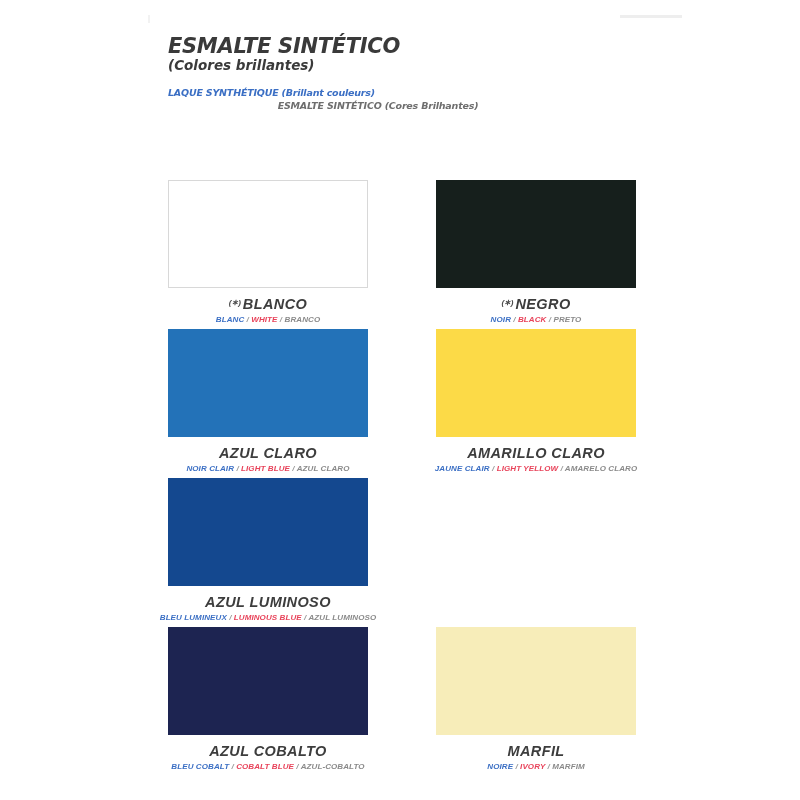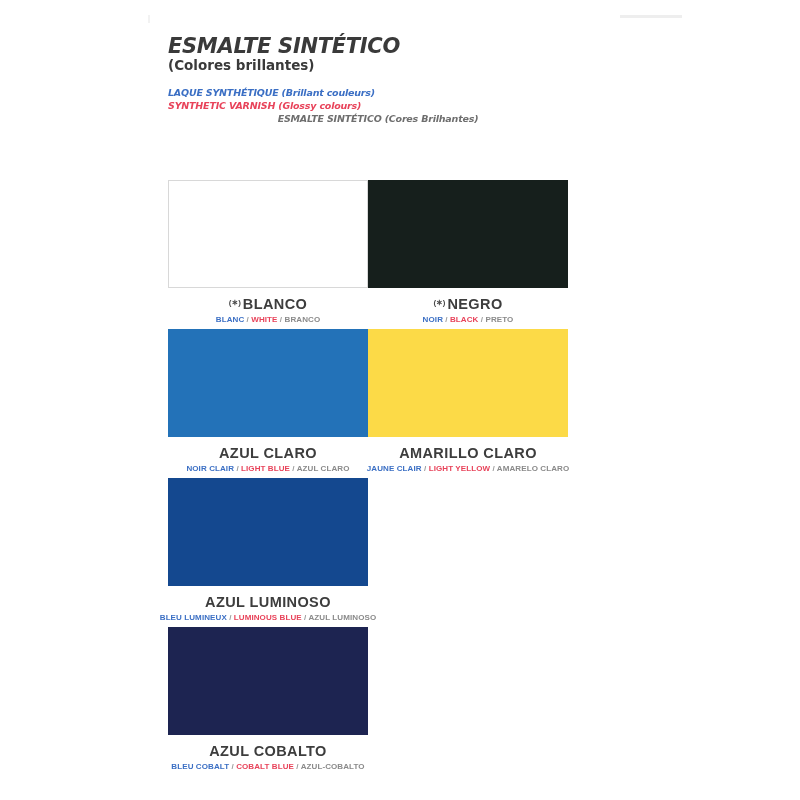--- a/index.html
+++ b/index.html
@@ -55,20 +55,21 @@
     font-style: italic;
     font-weight: bold;
     font-size: 21px;
     letter-spacing: -0.3px;
     color: #3a3a3a;
     line-height: 1.05;
     white-space: nowrap;
   }
   .title-sub {
     font-family: "DejaVu Sans", sans-serif;
+    font-style: italic;
     font-weight: bold;
     font-size: 13.5px;
     color: #3a3a3a;
     line-height: 1.15;
     margin-top: 1px;
     white-space: nowrap;
   }
   .title-langs {
     margin-top: 12px;
   }
@@ -87,20 +88,22 @@
 
   
   .grid {
     position: absolute;
     left: 168px;
     top: 165px;
     width: 440px;
   }
   .grid-row {
     display: flex;
+    gap: 68px;
+    font-style: italic;
   }
   .cell {
     width: 200px;
     display: flex;
     flex-direction: column;
     align-items: center;
   }
   .swatch {
     width: 200px;
     height: 108px;
@@ -159,21 +162,20 @@
 <div class="sheet">
 
   <div class="edge-rule-top-right"></div>
   <div class="edge-rule-left"></div>
 
   <div class="header">
     <div class="title-main">ESMALTE SINTÉTICO</div>
     <div class="title-sub">(Colores brillantes)</div>
     <div class="title-langs">
       <div class="lang-line lang-fr">LAQUE SYNTHÉTIQUE (Brillant couleurs)</div>
-      <div class="lang-line lang-en">SYNTHETIC VARNISH (Glossy colours)</div>
       <div class="lang-line lang-pt">ESMALTE SINTÉTICO (Cores Brilhantes)</div>
     </div>
   </div>
 
   <div class="grid">
 
     <div class="grid-row">
 
       <div class="cell">
         <div class="swatch bordered" style="background: rgb(255, 255, 255);"></div>
@@ -238,19 +240,28 @@
       <div class="cell">
         <div class="swatch" style="background:#1d2451"></div>
         <div class="cell-name">
           <span>AZUL COBALTO</span>
         </div>
         <div class="cell-langs">
           <span class="fr">BLEU COBALT</span><span class="sep"> / </span><span class="en">COBALT BLUE</span><span class="sep"> / </span><span class="pt">AZUL-COBALTO</span>
         </div>
       </div>
 
+      <div class="cell">
+        <div class="swatch" style="background:#f7edb9"></div>
+        <div class="cell-name">
+          <span>MARFIL</span>
+        </div>
+        <div class="cell-langs">
+          <span class="fr">NOIRE</span><span class="sep"> / </span><span class="en">IVORY</span><span class="sep"> / </span><span class="pt">MARFIM</span>
+        </div>
+      </div>
     </div>
 
   </div>
 
   <div class="bottom-rule"></div>
 
 </div>
 
 </body></html>

